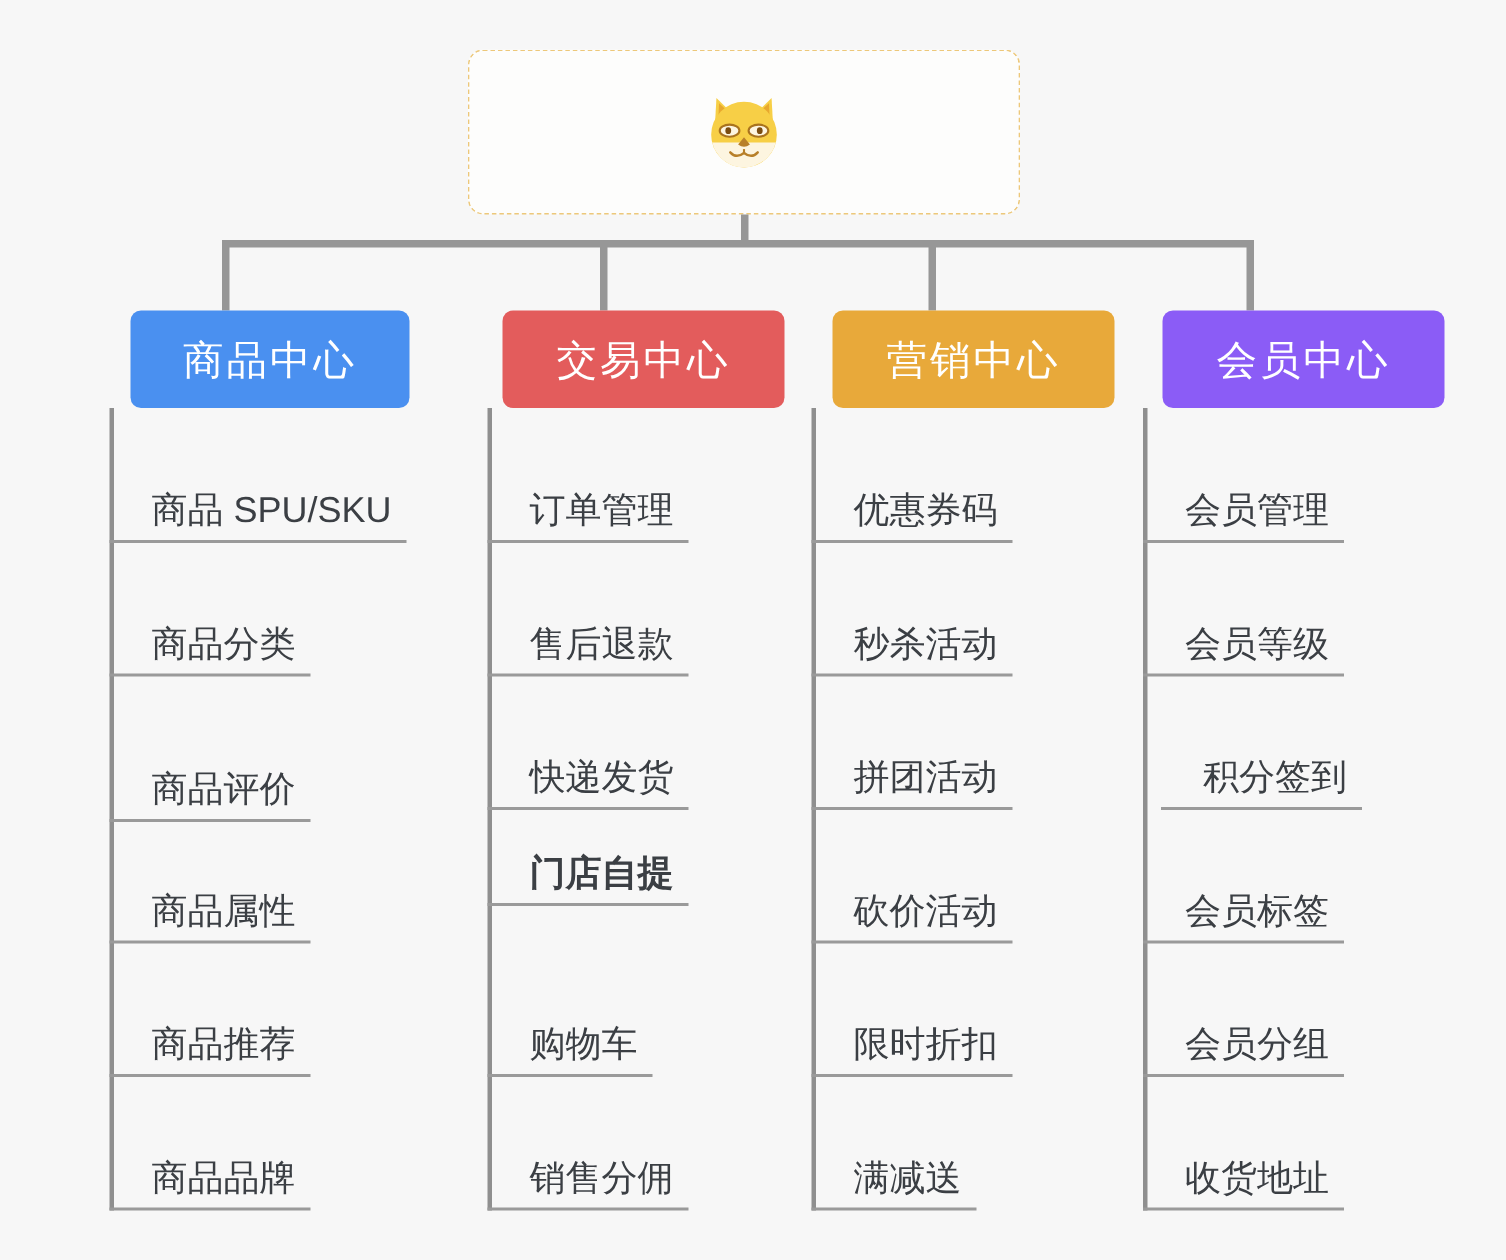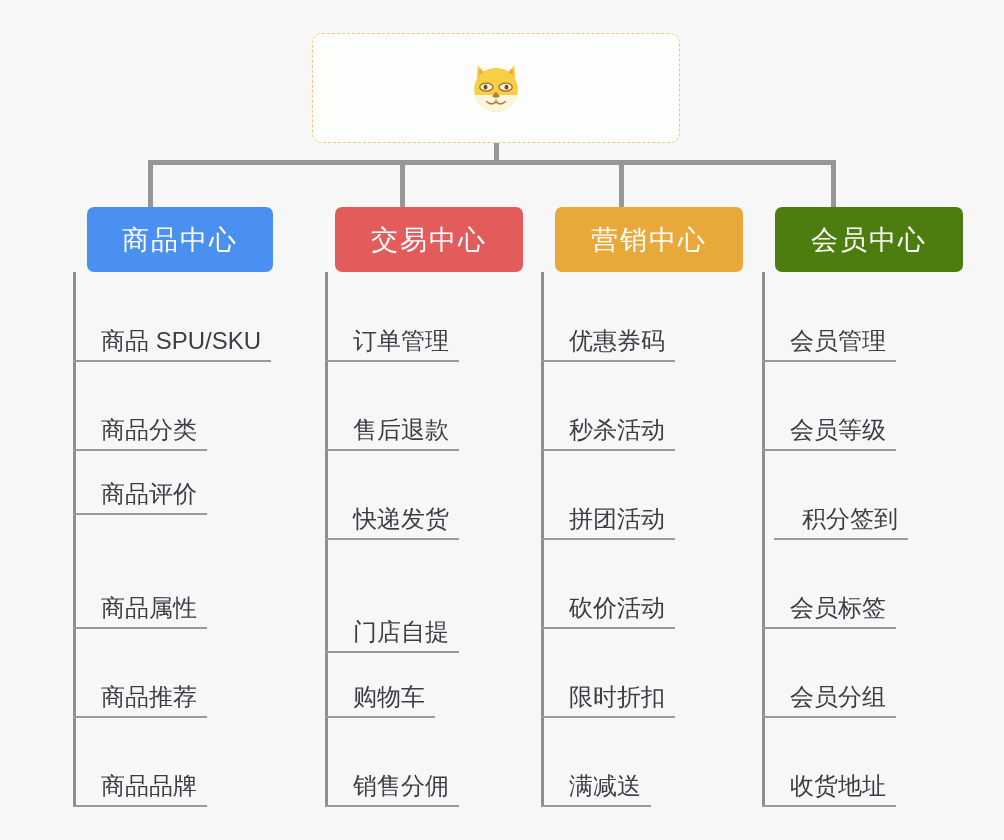--- a/index.html
+++ b/index.html
@@ -115,21 +115,21 @@
       <div class="cat-box" style="left: 57px; width: 186px; background: rgb(74, 144, 240);">
         <span>商品中心</span>
       </div>
       <div class="spine" style="left: 73px; top: 272px; height: 535px;"></div>
       <div class="leaf" style="left: 73px; top: 316px;">
         <span class="leaf-label">商品 SPU/SKU</span>
       </div>
       <div class="leaf" style="left: 73px; top: 405px;">
         <span class="leaf-label">商品分类</span>
       </div>
-      <div class="leaf" style="left: 73px; top: 469px;">
+      <div class="leaf" style="left: 73px; top: 502px;">
         <span class="leaf-label">商品评价</span>
       </div>
       <div class="leaf" style="left: 73px; top: 583px;">
         <span class="leaf-label">商品属性</span>
       </div>
       <div class="leaf" style="left: 73px; top: 672px;">
         <span class="leaf-label">商品推荐</span>
       </div>
       <div class="leaf" style="left: 73px; top: 761px; text-align: center;">
         <span class="leaf-label">商品品牌</span>
@@ -141,21 +141,21 @@
       <div class="spine" style="left: 325px; top: 272px; height: 535px;"></div>
       <div class="leaf" style="left: 325px; top: 316px;">
         <span class="leaf-label">订单管理</span>
       </div>
       <div class="leaf" style="left: 325px; top: 405px;">
         <span class="leaf-label">售后退款</span>
       </div>
       <div class="leaf" style="left: 325px; top: 494px;">
         <span class="leaf-label">快递发货</span>
       </div>
-      <div class="leaf" style="left: 325px; top: 607px;">
+      <div class="leaf" style="left: 325px; top: 558px; font-weight: bold;">
         <span class="leaf-label">门店自提</span>
       </div>
       <div class="leaf" style="left: 325px; top: 672px;">
         <span class="leaf-label">购物车</span>
       </div>
       <div class="leaf" style="left: 325px; top: 761px;">
         <span class="leaf-label">销售分佣</span>
       </div>
       <div class="conn conn-v-drop" style="left: 619px;"></div>
       <div class="cat-box" style="left: 525px; width: 188px; background: rgb(232, 169, 58);">
@@ -174,21 +174,21 @@
       <div class="leaf" style="left: 541px; top: 583px;">
         <span class="leaf-label">砍价活动</span>
       </div>
       <div class="leaf" style="left: 541px; top: 672px;">
         <span class="leaf-label">限时折扣</span>
       </div>
       <div class="leaf" style="left: 541px; top: 761px;">
         <span class="leaf-label">满减送</span>
       </div>
       <div class="conn conn-v-drop" style="left: 831px;"></div>
-      <div class="cat-box" style="left: 745px; width: 188px; background: #4d7c0f;">
+      <div class="cat-box" style="left: 745px; width: 188px; background: #8b5cf6;">
         <span>会员中心</span>
       </div>
       <div class="spine" style="left: 762px; top: 272px; height: 535px;"></div>
       <div class="leaf" style="left: 762px; top: 316px;">
         <span class="leaf-label">会员管理</span>
       </div>
       <div class="leaf" style="left: 762px; top: 405px;">
         <span class="leaf-label">会员等级</span>
       </div>
       <div class="leaf" style="left: 762px; top: 494px; padding-left: 12px;">

